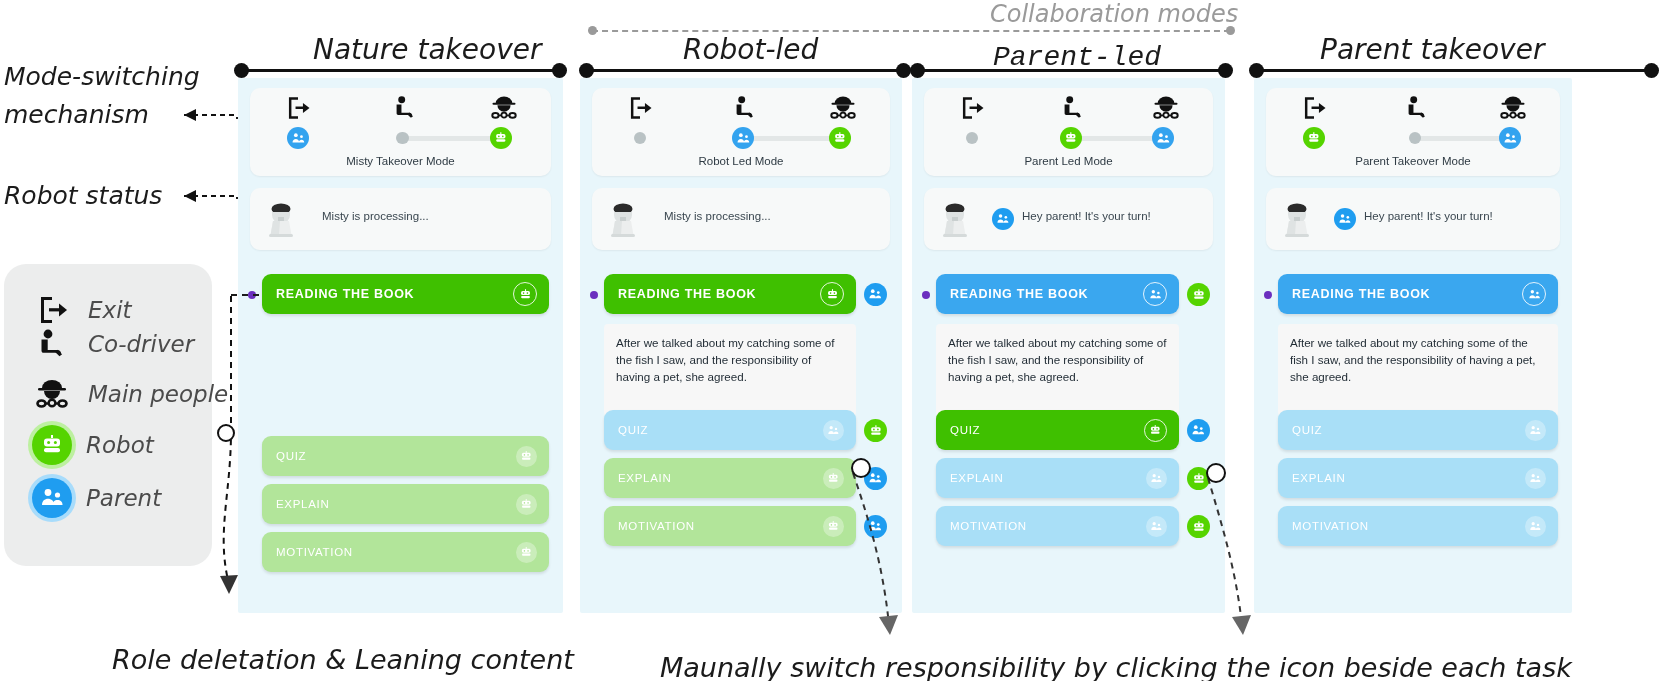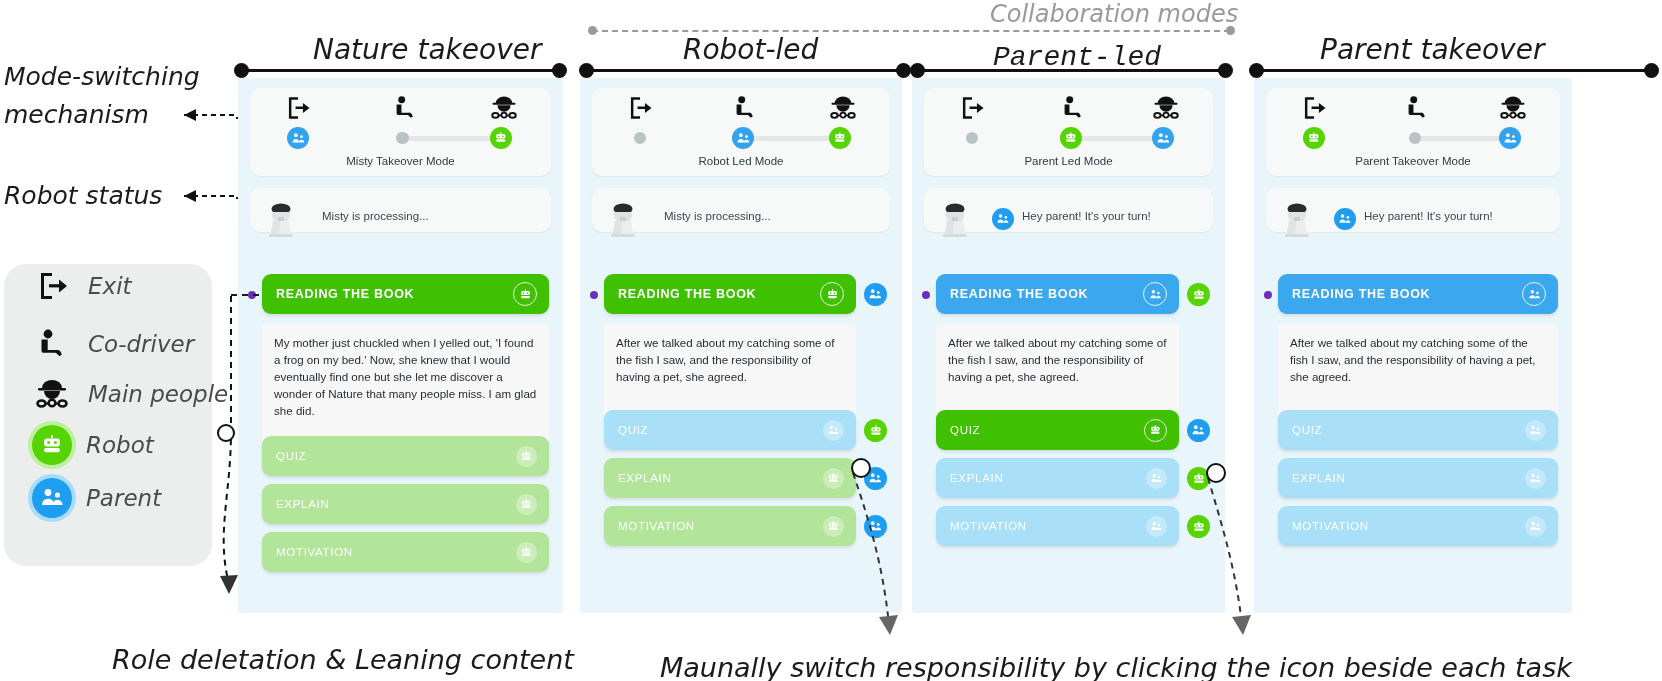--- a/index.html
+++ b/index.html
@@ -29,21 +29,21 @@
   .lead{position:absolute;border-top:2px dashed #1b1b1b;height:0;}
   .hollow{position:absolute;border:2px solid #111;background:#fff;border-radius:50%;}
 
   
   .panel{position:absolute;background:#e8f6fb;border-radius:2px;}
   .card{
     position:absolute;left:12px;right:12px;background:#f7f9f9;border-radius:10px;
     box-shadow:0 1px 2px rgba(0,0,0,.06);
   }
   .mode-card{top:10px;height:88px;}
-  .status-card{height:44px;}
+  .status-card{height:62px;}
   .mode-label{
     position:absolute;left:0;right:0;bottom:9px;text-align:center;
     font-size:11.5px;color:#2f3b44;font-family:"Liberation Sans",sans-serif;
   }
   .topicon{position:absolute;top:0;width:30px;height:30px;}
   .slider-track{position:absolute;height:5px;background:#e3e7e7;border-radius:3px;}
   .knob{position:absolute;border-radius:50%;}
   .knob.grey{background:#b9c2c4;}
   .knob.green{background:#55d400;}
   .knob.blue{background:#33a3ef;}
@@ -105,21 +105,21 @@
 <div class="abs anno anno-left" style="left:4px;top:181px;font-style:italic;">Robot status</div>
 <svg class="abs" style="left:166px;top:185px;" width="70" height="22">
   <line x1="68" y1="11" x2="18" y2="11" stroke="#111" stroke-width="2" stroke-dasharray="5,4"></line>
   <polygon points="18,11 30,5 30,17" fill="#111"></polygon>
 </svg>
 <div class="hollow" style="left:255px;top:190px;width:15px;height:15px;"></div>
 <div class="lead" style="left:236px;top:197px;width:22px;"></div>
 
 <div class="legend" style="left:4px;top:264px;width:208px;height:302px;"></div>
 
-<div class="legend-row" style="left:30px;top:264px;">
+<div class="legend-row" style="left:30px;top:288px;">
   <span class="legend-ico">
     <svg width="34" height="34" viewBox="0 0 34 34">
       <path d="M6 4 h11 v3 H9 v20 h8 v3 H6 z" fill="#111"></path>
       <rect x="14" y="15.2" width="13" height="3.2" fill="#111"></rect>
       <polygon points="24,10.5 32,17 24,23.5" fill="#111"></polygon>
     </svg>
   </span>
   <span class="legend-txt">Exit</span>
 </div>
 
@@ -262,21 +262,20 @@
         <span class="inbadge" style="right:12px;width:22px;height:22px;border:1.6px solid rgba(255,255,255,.85);">
           <svg width="13" height="13" viewBox="0 0 22 22">
             <rect x="3.5" y="5" width="15" height="7" rx="2.6" fill="#fff"></rect>
             <circle cx="7.8" cy="8.6" r="1.35" fill="#3fc000"></circle>
             <circle cx="14.2" cy="8.6" r="1.35" fill="#3fc000"></circle>
             <rect x="3.5" y="13.4" width="15" height="3.8" rx="1.8" fill="#fff"></rect>
             <rect x="10.1" y="2" width="1.8" height="3" fill="#fff"></rect>
           </svg>
         </span>
       </div>
-      <div class="bodytext" style="left:24px;top:246px;width:263px;height:98px;">My mother just chuckled when I yelled out, 'I found a frog on my bed.' Now, she knew that I would eventually find one but she let me discover a wonder of Nature that many people miss. I am glad she did.</div>
       <div class="taskbar" style="left:24px;top:358px;width:287px;height:40px;background:#b2e59a;">
         <span class="tlabel">QUIZ</span>
         <span class="inbadge" style="right:12px;width:21px;height:21px;background:rgba(255,255,255,.32);">
           <svg width="12.5" height="12.5" viewBox="0 0 22 22">
             <rect x="3.5" y="5" width="15" height="7" rx="2.6" fill="#fff"></rect>
             <circle cx="7.8" cy="8.6" r="1.35" fill="#b2e59a"></circle>
             <circle cx="14.2" cy="8.6" r="1.35" fill="#b2e59a"></circle>
             <rect x="3.5" y="13.4" width="15" height="3.8" rx="1.8" fill="#fff"></rect>
             <rect x="10.1" y="2" width="1.8" height="3" fill="#fff"></rect>
           </svg>

